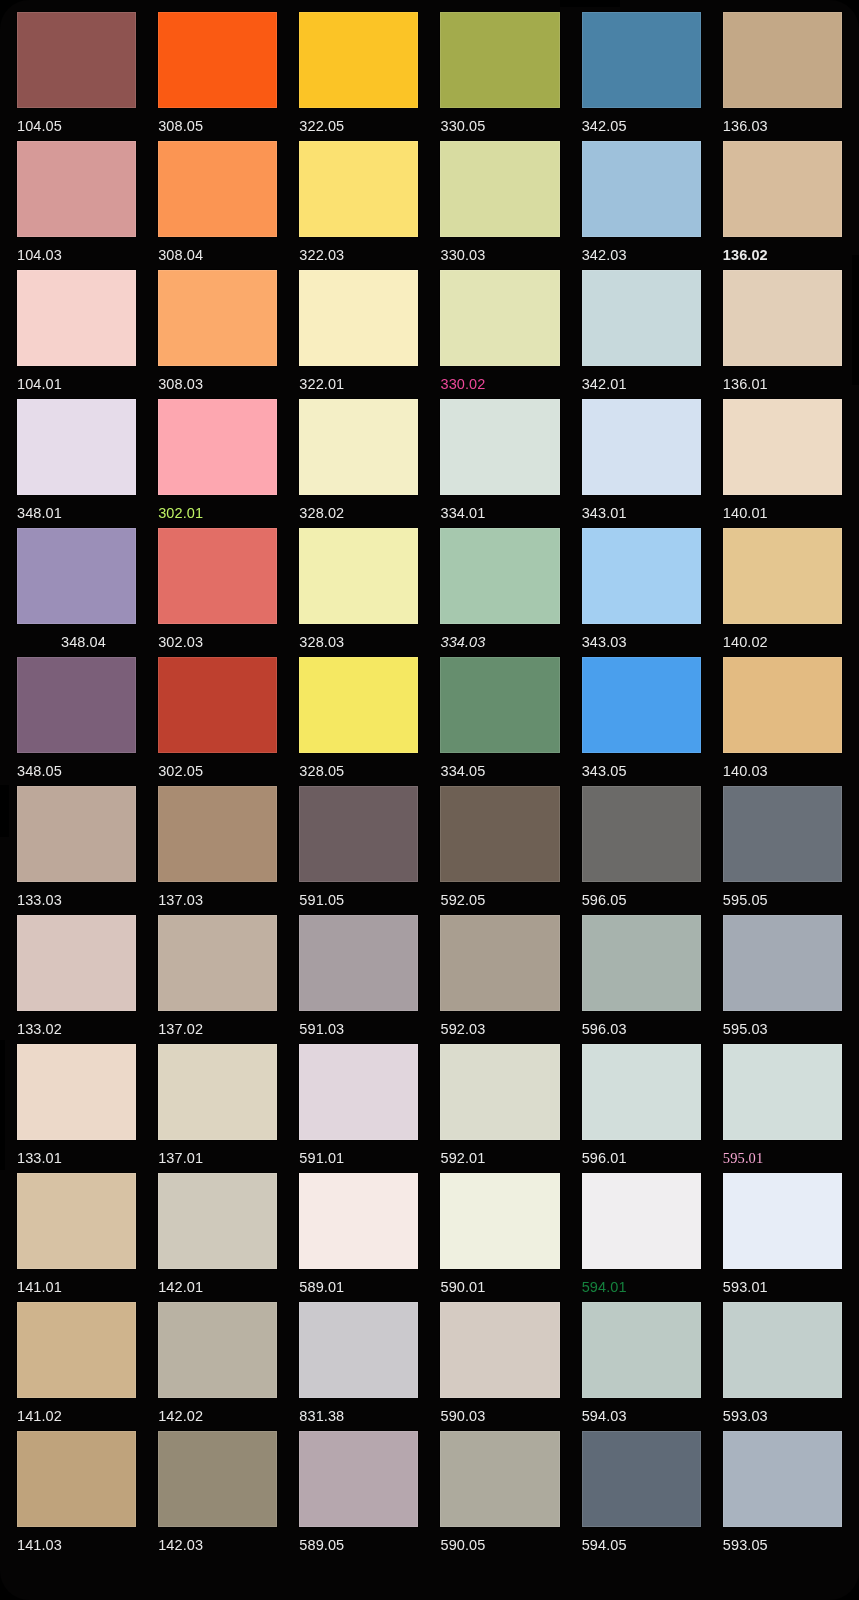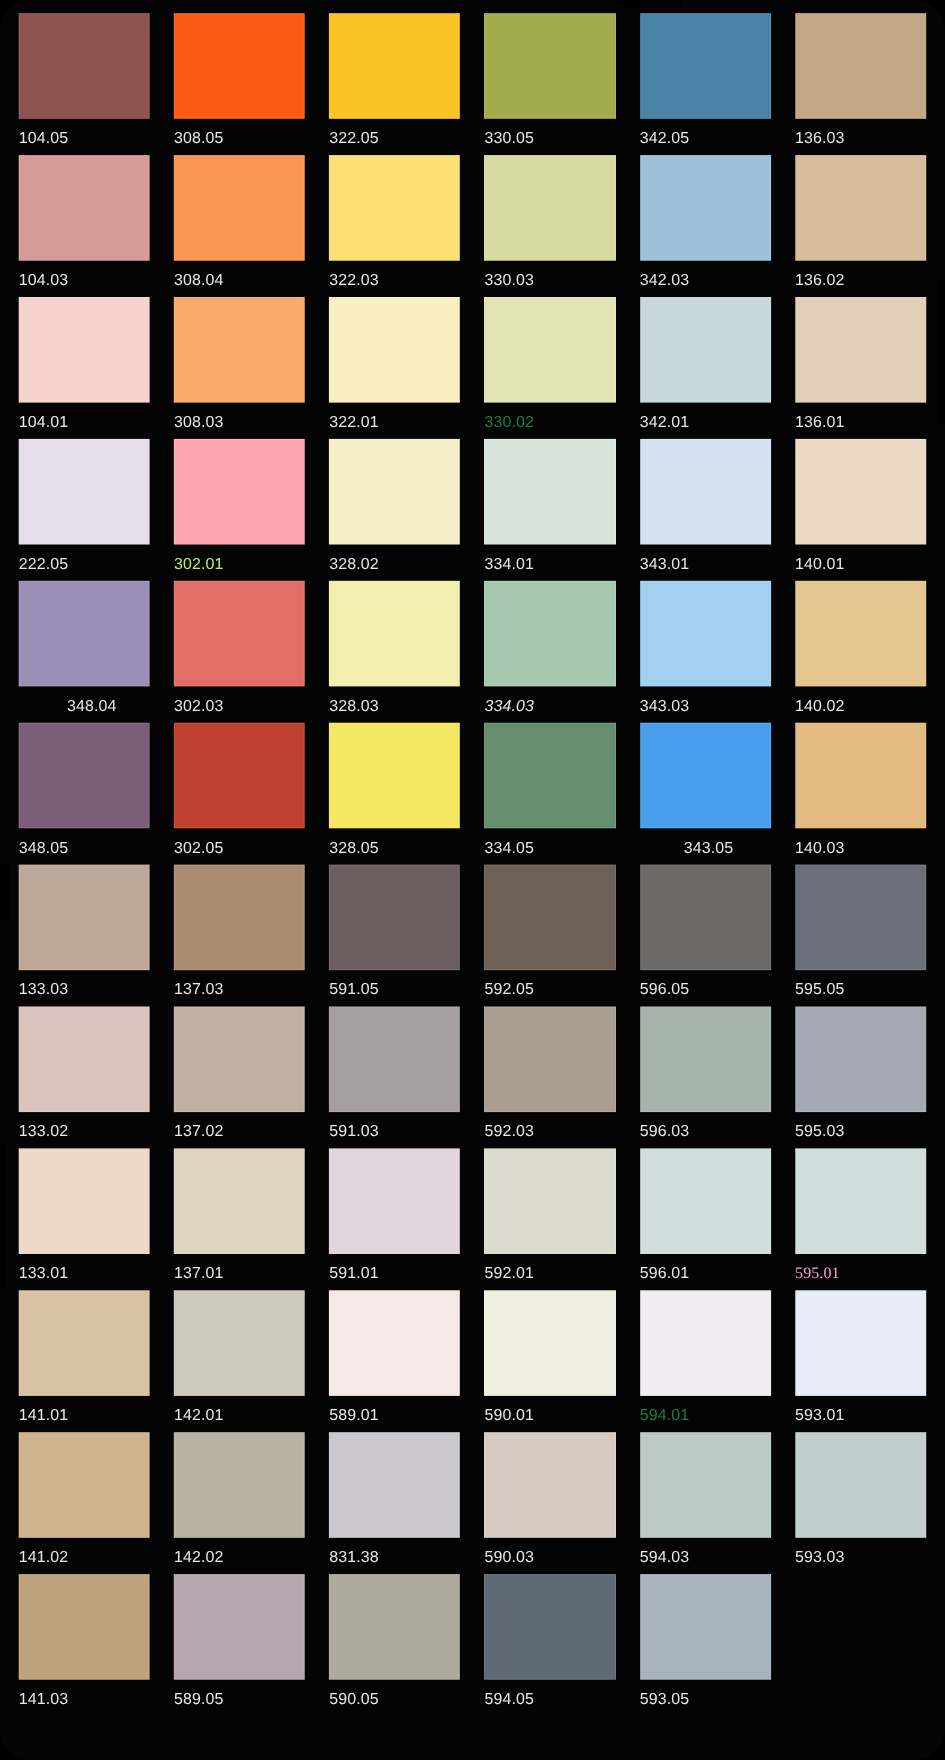--- a/index.html
+++ b/index.html
@@ -107,49 +107,49 @@
       <div class="swatch-cell">
         <div class="swatch-chip" style="background-color: rgb(216, 220, 161);"></div>
         <div class="swatch-label" style="color: rgb(233, 233, 233);">330.03</div>
       </div>
       <div class="swatch-cell">
         <div class="swatch-chip" style="background-color: rgb(158, 193, 219);"></div>
         <div class="swatch-label" style="color: rgb(233, 233, 233);">342.03</div>
       </div>
       <div class="swatch-cell">
         <div class="swatch-chip" style="background-color: rgb(215, 188, 156);"></div>
-        <div class="swatch-label" style="color: rgb(233, 233, 233);">136.02</div>
+        <div class="swatch-label" style="color: rgb(233, 233, 233); font-weight: bold;">136.02</div>
       </div>
       <div class="swatch-cell">
         <div class="swatch-chip" style="background-color: rgb(246, 210, 204);"></div>
         <div class="swatch-label" style="color: rgb(233, 233, 233);">104.01</div>
       </div>
       <div class="swatch-cell">
         <div class="swatch-chip" style="background-color: rgb(251, 170, 107);"></div>
         <div class="swatch-label" style="color: rgb(233, 233, 233);">308.03</div>
       </div>
       <div class="swatch-cell">
         <div class="swatch-chip" style="background-color: rgb(249, 238, 192);"></div>
         <div class="swatch-label" style="color: rgb(233, 233, 233);">322.01</div>
       </div>
       <div class="swatch-cell">
         <div class="swatch-chip" style="background-color: rgb(226, 228, 181);"></div>
-        <div class="swatch-label" style="color: #15803d;">330.02</div>
+        <div class="swatch-label" style="color: #ec4899;">330.02</div>
       </div>
       <div class="swatch-cell">
         <div class="swatch-chip" style="background-color: rgb(199, 217, 220);"></div>
         <div class="swatch-label" style="color: rgb(233, 233, 233);">342.01</div>
       </div>
       <div class="swatch-cell">
         <div class="swatch-chip" style="background-color: rgb(226, 207, 184);"></div>
         <div class="swatch-label" style="color: rgb(233, 233, 233);">136.01</div>
       </div>
       <div class="swatch-cell">
         <div class="swatch-chip" style="background-color: rgb(230, 220, 234);"></div>
-        <div class="swatch-label" style="color: rgb(233, 233, 233);">222.05</div>
+        <div class="swatch-label" style="color: rgb(233, 233, 233);">348.01</div>
       </div>
       <div class="swatch-cell">
         <div class="swatch-chip" style="background-color: rgb(253, 167, 176);"></div>
         <div class="swatch-label" style="color: #bef264;">302.01</div>
       </div>
       <div class="swatch-cell">
         <div class="swatch-chip" style="background-color: rgb(244, 239, 198);"></div>
         <div class="swatch-label" style="color: rgb(233, 233, 233);">328.02</div>
       </div>
       <div class="swatch-cell">
@@ -199,21 +199,21 @@
       <div class="swatch-cell">
         <div class="swatch-chip" style="background-color: rgb(245, 232, 98);"></div>
         <div class="swatch-label" style="color: rgb(233, 233, 233);">328.05</div>
       </div>
       <div class="swatch-cell">
         <div class="swatch-chip" style="background-color: rgb(102, 142, 110);"></div>
         <div class="swatch-label" style="color: rgb(233, 233, 233);">334.05</div>
       </div>
       <div class="swatch-cell">
         <div class="swatch-chip" style="background-color: rgb(74, 159, 237);"></div>
-        <div class="swatch-label" style="color: rgb(233, 233, 233); margin-left: 40px;">343.05</div>
+        <div class="swatch-label" style="color: rgb(233, 233, 233);">343.05</div>
       </div>
       <div class="swatch-cell">
         <div class="swatch-chip" style="background-color: rgb(227, 187, 130);"></div>
         <div class="swatch-label" style="color: rgb(233, 233, 233);">140.03</div>
       </div>
       <div class="swatch-cell">
         <div class="swatch-chip" style="background-color: rgb(189, 168, 154);"></div>
         <div class="swatch-label" style="color: rgb(233, 233, 233);">133.03</div>
       </div>
       <div class="swatch-cell">
@@ -330,20 +330,24 @@
       </div>
       <div class="swatch-cell">
         <div class="swatch-chip" style="background-color: rgb(194, 207, 204);"></div>
         <div class="swatch-label" style="color: rgb(233, 233, 233);">593.03</div>
       </div>
       <div class="swatch-cell">
         <div class="swatch-chip" style="background-color: rgb(191, 163, 124);"></div>
         <div class="swatch-label" style="color: rgb(233, 233, 233);">141.03</div>
       </div>
       <div class="swatch-cell">
+        <div class="swatch-chip" style="background-color: rgb(148, 138, 117);"></div>
+        <div class="swatch-label" style="color: rgb(233, 233, 233);">142.03</div>
+      </div>
+      <div class="swatch-cell">
         <div class="swatch-chip" style="background-color: rgb(182, 167, 174);"></div>
         <div class="swatch-label" style="color: rgb(233, 233, 233);">589.05</div>
       </div>
       <div class="swatch-cell">
         <div class="swatch-chip" style="background-color: rgb(173, 170, 157);"></div>
         <div class="swatch-label" style="color: rgb(233, 233, 233);">590.05</div>
       </div>
       <div class="swatch-cell">
         <div class="swatch-chip" style="background-color: rgb(95, 106, 119);"></div>
         <div class="swatch-label" style="color: rgb(233, 233, 233);">594.05</div>

